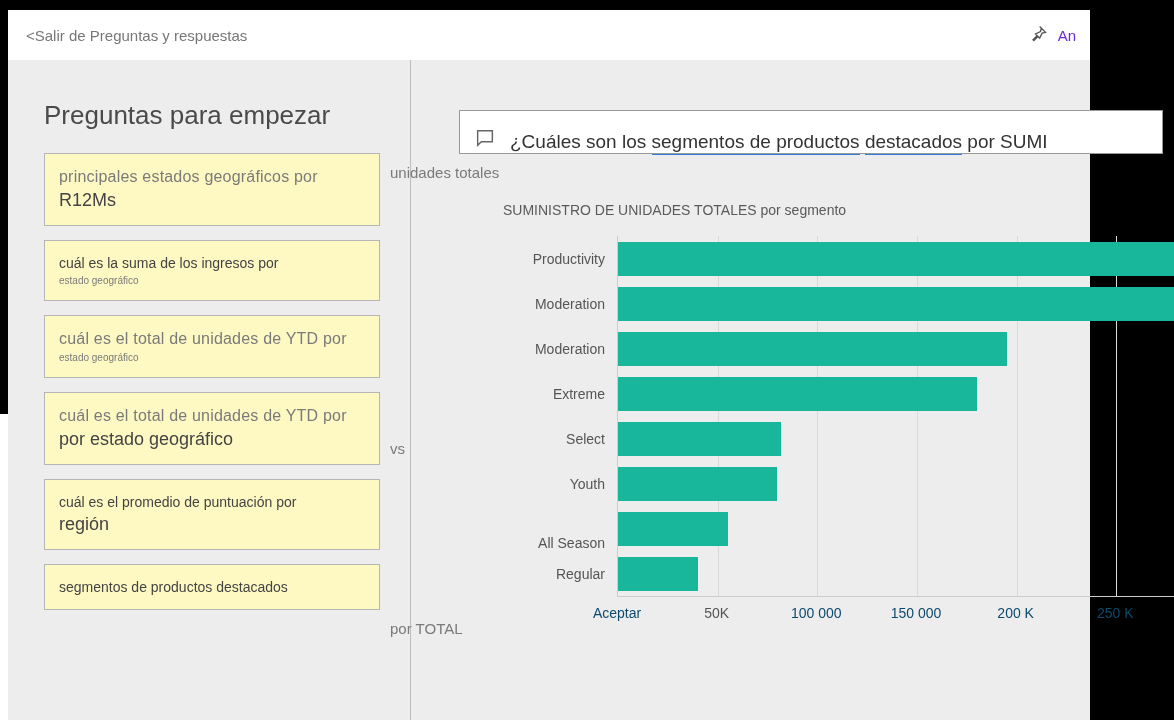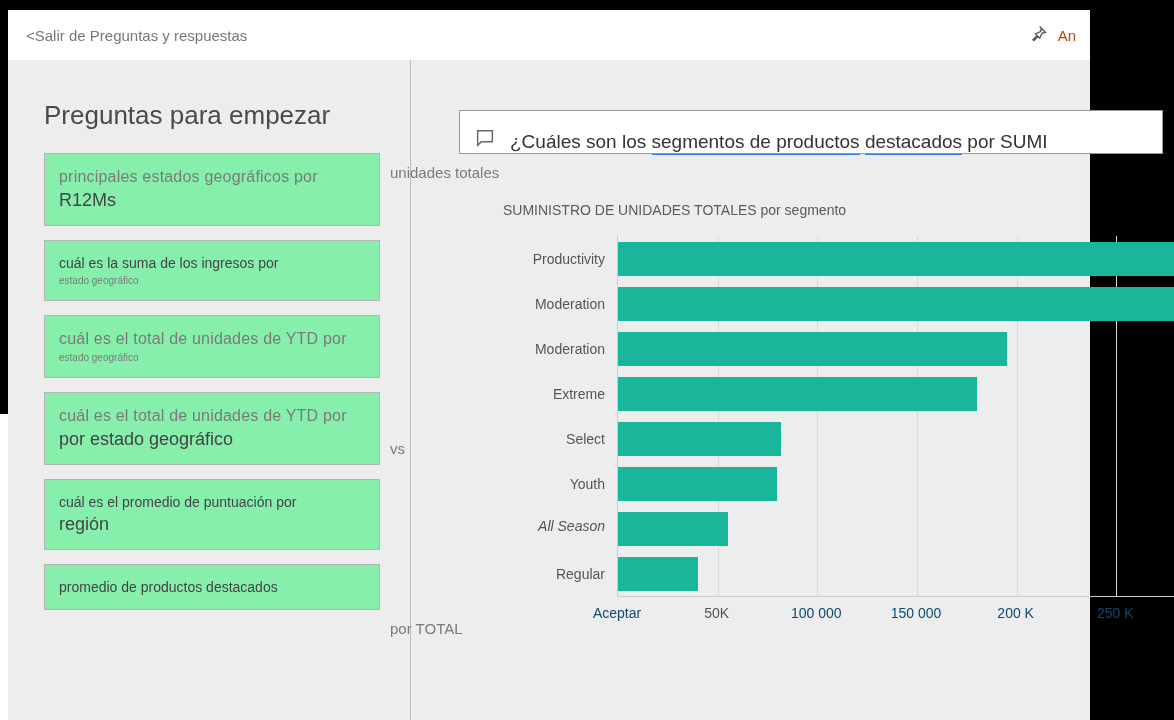--- a/index.html
+++ b/index.html
@@ -3,27 +3,27 @@
 <meta charset="utf-8">
 <style>
   * { box-sizing: border-box; margin: 0; padding: 0; }
   html, body { width: 1174px; height: 720px; overflow: hidden; font-family: "Segoe UI", Arial, sans-serif; background: #000; }
   .app { background: #fff; width: 1090px; height: 720px; position: relative; }
   .black-left { position: absolute; left: 0; top: 0; width: 8px; height: 414px; background: #000; }
   .black-top { position: absolute; left: 0; top: 0; width: 1174px; height: 10px; background: #000; }
 
   .topbar { position: absolute; top: 10px; left: 8px; right: 0; height: 50px; background: #fff; display: flex; align-items: center; justify-content: space-between; padding: 0 14px 0 18px; }
   .back-link { color: #777; font-size: 15px; cursor: pointer; }
-  .pin-group { display: flex; align-items: center; gap: 10px; color: #c2410c; font-size: 15px; }
+  .pin-group { display: flex; align-items: center; gap: 10px; color: #6d28d9; font-size: 15px; }
   .pin-icon svg { width: 20px; height: 20px; }
 
   .body { position: absolute; top: 60px; left: 8px; right: 0; bottom: 0; background: #ededed; display: flex; }
   .left-col { width: 403px; flex: 0 0 403px; position: relative; padding: 40px 0 0 36px; border-right: 1px solid #bdbdbd; }
   .left-title { font-size: 26px; color: #4a4a4a; font-weight: 300; margin-bottom: 22px; }
-  .q-card { width: 336px; border: 1px solid #b5b5b5; background: #86efac; padding: 14px 14px; margin-bottom: 14px; cursor: pointer; }
+  .q-card { width: 336px; border: 1px solid #b5b5b5; background: #fef9c3; padding: 14px 14px; margin-bottom: 14px; cursor: pointer; }
   .q-line1 { font-size: 16px; color: #7a7a7a; font-weight: 300; letter-spacing: .2px; }
   .q-line2 { font-size: 18px; color: #444; font-weight: 400; margin-top: 4px; }
   .q-single { font-size: 14px; color: #444; font-weight: 400; }
   .q-sub { font-size: 10px; color: #7a7a7a; font-weight: 300; margin-top: 4px; }
   .overflow-txt { position: absolute; left: 382px; font-size: 15px; color: #7a7a7a; font-weight: 300; white-space: nowrap; }
 
   .right-col { flex: 1; position: relative; padding: 50px 0 0 48px; }
   .query-box { width: 704px; height: 44px; border: 1px solid #9a9a9a; background: #fff; display: flex; align-items: flex-end; padding: 0 14px; gap: 14px; }
   .chat-icon svg { width: 22px; height: 22px; }
   .query-text { font-size: 19px; color: #333; font-weight: 300; white-space: nowrap; }
@@ -88,21 +88,21 @@
       </div>
 
       <div class="q-card">
         <div class="q-single">cuál es el promedio de puntuación por</div>
         <div class="q-line2">región</div>
       </div>
 
       <span class="overflow-txt" style="top:560px">por TOTAL</span>
 
       <div class="q-card">
-        <div class="q-single">promedio de productos destacados</div>
+        <div class="q-single">segmentos de productos destacados</div>
       </div>
     </div>
 
     <div class="right-col">
       <div class="query-box">
         <span class="chat-icon">
           <svg viewBox="0 0 24 24" fill="none" stroke="#666" stroke-width="1.6">
               <path d="M4 4h16v12H8l-4 4V4z"></path>
             </svg>
         </span>
@@ -114,21 +114,21 @@
       <div class="chart-wrap">
         <div class="chart-title">SUMINISTRO DE UNIDADES TOTALES por segmento</div>
         <div class="plot" id="plot">
           <div class="y-labels" id="ylabels">
               <div class="y-lab" style="top: 22.5px;">Productivity</div>
               <div class="y-lab" style="top: 67.5px;">Moderation</div>
               <div class="y-lab" style="top: 112.5px;">Moderation</div>
               <div class="y-lab" style="top: 157.5px;">Extreme</div>
               <div class="y-lab" style="top: 202.5px;">Select</div>
               <div class="y-lab" style="top: 247.5px;">Youth</div>
-              <div class="y-lab" style="top: 290px; font-style: italic;">All Season</div>
+              <div class="y-lab" style="top: 307px;">All Season</div>
               <div class="y-lab" style="top: 337.5px;">Regular</div>
             </div>
           <div class="plot-area" id="plotarea">
               <div class="grid-v" style="left: 99.6667px;"></div>
               <div class="grid-v" style="left: 199.333px;"></div>
               <div class="grid-v" style="left: 299px;"></div>
               <div class="grid-v" style="left: 398.667px;"></div>
               <div class="grid-v" style="left: 498.333px;"></div>
               <div class="bar" style="top: 22.5px; width: 598px; background: rgb(24, 182, 155);"></div>
               <div class="bar" style="top: 67.5px; width: 598px; background: rgb(24, 182, 155);"></div>

